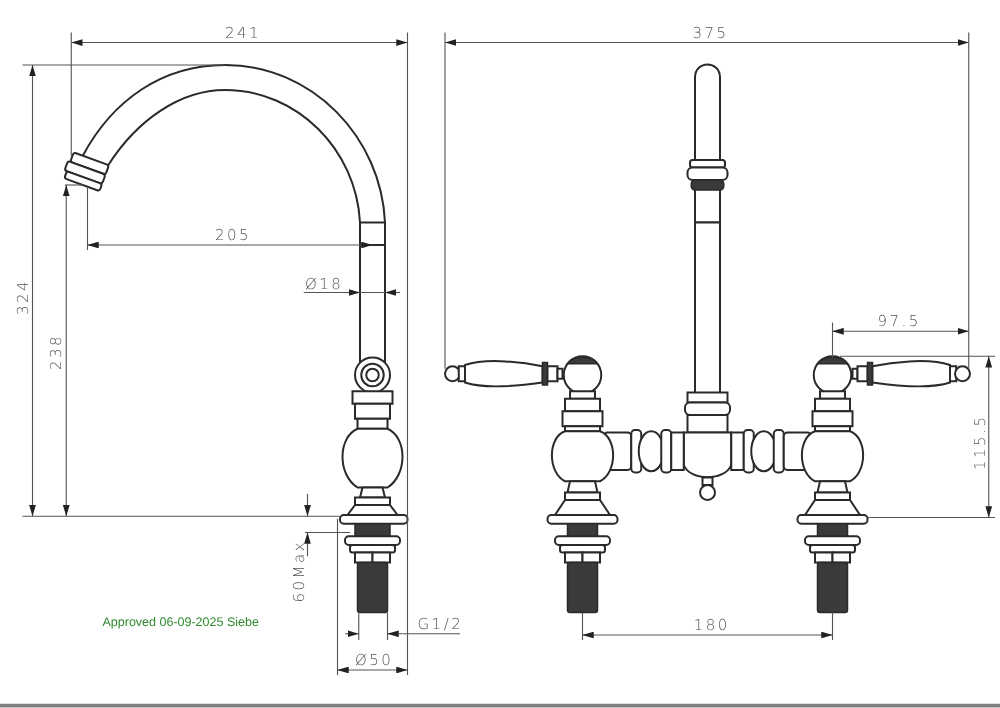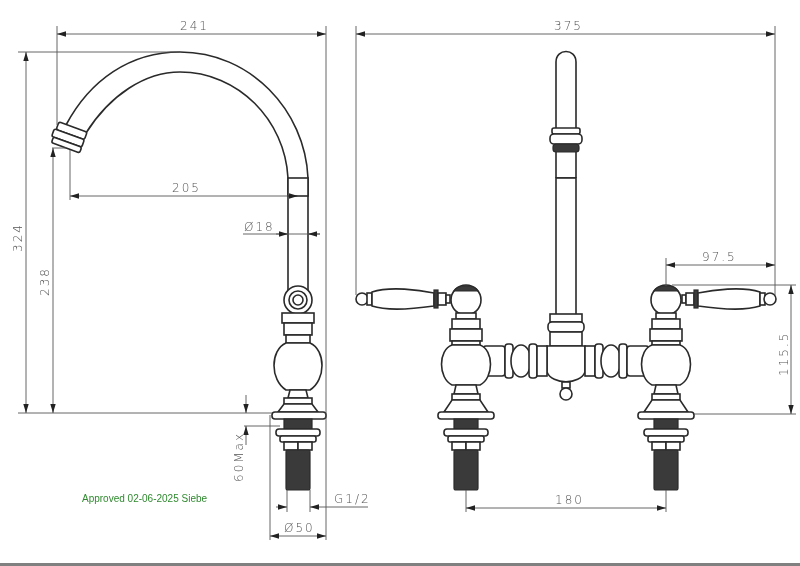--- a/index.html
+++ b/index.html
@@ -214,14 +214,14 @@
     <line class="dim" x1="791" y1="285" x2="791" y2="414" marker-start="url(#ah)" marker-end="url(#ah)"></line>
     <text class="dtxt" transform="translate(788,376) rotate(-90)">115.5</text>
 
     <line class="dim" x1="466" y1="490" x2="466" y2="512"></line>
     <line class="dim" x1="666" y1="490" x2="666" y2="512"></line>
     <line class="dim" x1="466" y1="508" x2="666" y2="508" marker-start="url(#ah)" marker-end="url(#ah)"></line>
     <text class="dtxt" x="555" y="504">180</text>
   </g>
 </svg>
 
-<div class="approved">Approved 02-06-2025 Siebe</div>
+<div class="approved">Approved 06-09-2025 Siebe</div>
 <div class="bottom-rule"></div>
 
 </body></html>

